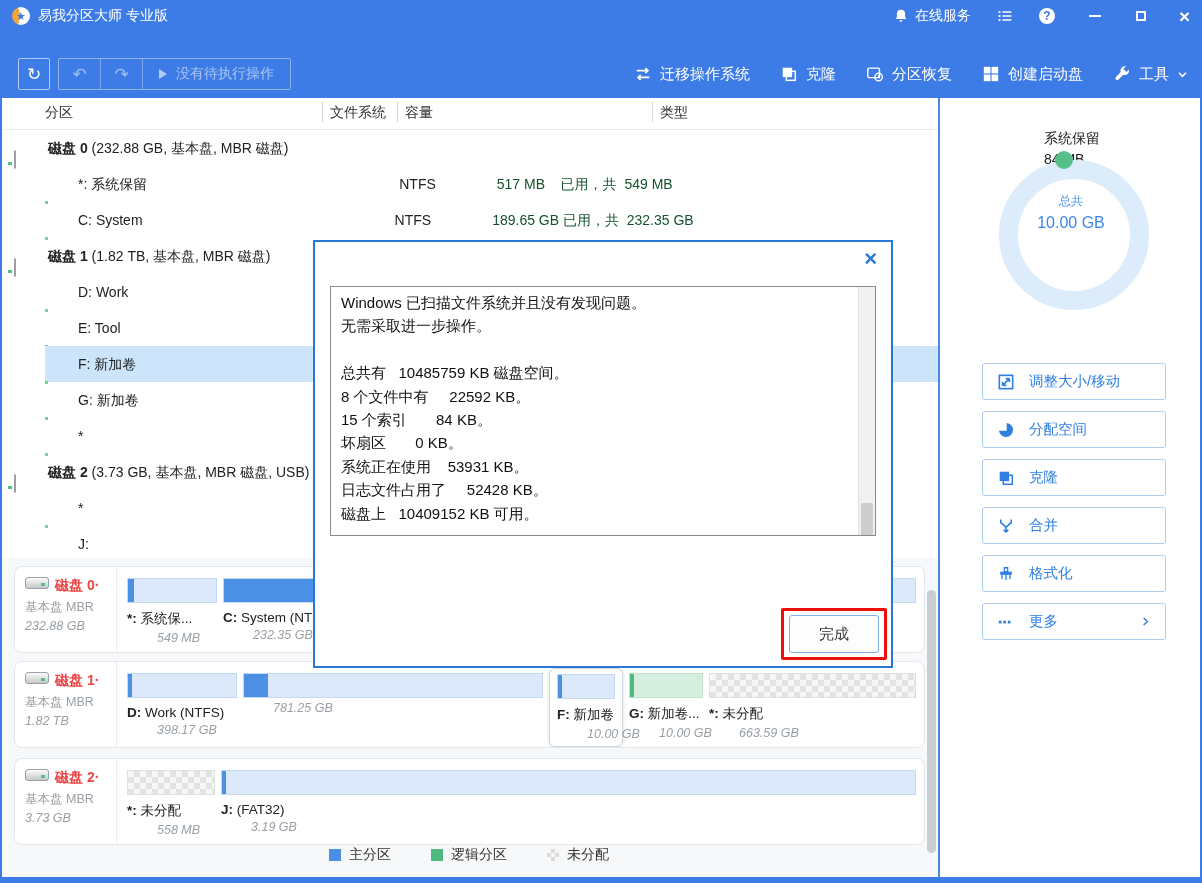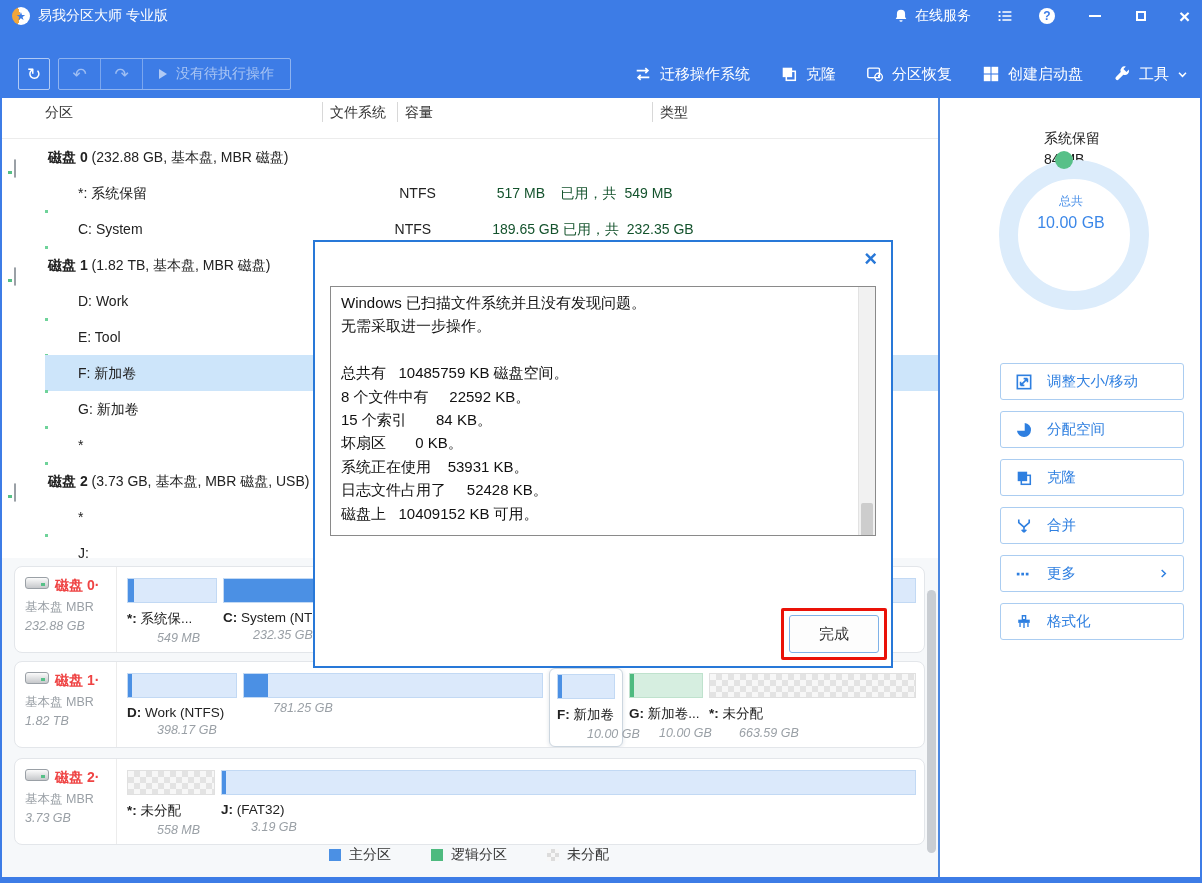--- a/index.html
+++ b/index.html
@@ -31,21 +31,21 @@
   .pendcell{display:flex;align-items:center;gap:9px;padding:0 16px;color:rgba(255,255,255,.55);font-size:14px;}
   .playtri{width:0;height:0;border-left:8px solid rgba(255,255,255,.6);border-top:5px solid transparent;border-bottom:5px solid transparent;}
   .tbactions{position:absolute;right:14px;top:26px;height:32px;display:flex;gap:30px;align-items:center;}
   .tact{display:flex;align-items:center;gap:8px;color:#fff;font-size:15px;cursor:default;}
   .tact .ticon{width:18px;height:18px;}
   .tact .ticon svg{width:18px;height:18px;display:block;}
   .tact .chev svg{width:11px;height:11px;display:block;}
 
   
   .content{position:absolute;left:0;top:98px;width:938px;bottom:6px;background:#fff;overflow:hidden;}
-  .thead{position:relative;height:41px;border-bottom:1px solid #ececec;}
+  .thead{position:relative;height:32px;border-bottom:1px solid #ececec;}
   .th{position:absolute;top:0;height:28px;line-height:28px;font-size:14px;color:#333;}
   .th.h1{left:45px}.th.h2{left:330px}.th.h3{left:405px}.th.h4{left:660px}
   .th.h2::before,.th.h3::before,.th.h4::before{content:'';position:absolute;left:-8px;top:4px;height:20px;width:1px;background:#d8d8d8;}
   .trow{position:relative;height:36px;}
   .trow.selected::before{content:'';position:absolute;left:45px;right:0;top:0;bottom:0;background:#cde5fa;}
   .trow>span{position:relative;}
   .c-label{position:absolute;line-height:36px;font-size:14px;color:#222;white-space:pre;}
   .tdisk .c-label{left:46px;}
   .tdisk .c-label b{font-weight:bold;}
   .tpart .c-label{left:78px;}
@@ -90,21 +90,21 @@
   .lsw.unallocated{background:conic-gradient(#dcdcdc 0 25%,#f7f7f7 0 50%,#dcdcdc 0 75%,#f7f7f7 0) 0 0/8px 8px;}
   .vscroll{position:absolute;left:927px;top:492px;width:9px;height:263px;background:#c9cdd2;border-radius:5px;}
 
   
   .sidebar{position:absolute;left:938px;top:98px;right:0;bottom:6px;background:#fff;border-left:2px solid #4d88e0;}
   .usedlab{position:absolute;left:104px;top:30px;font-size:14px;color:#222;line-height:21px;}
   .donut{position:absolute;left:59px;top:62px;width:150px;height:150px;border:19px solid #dcecfb;border-radius:50%;}
   .udot{position:absolute;left:115px;top:53px;width:18px;height:18px;border-radius:50%;background:#57c088;}
   .dc-lab{position:absolute;left:0;top:95px;width:262px;text-align:center;font-size:12px;color:#4a90e8;}
   .dc-val{position:absolute;left:0;top:116px;width:262px;text-align:center;font-size:16px;color:#3b87e8;}
-  .sbtns{position:absolute;left:60px;top:265px;width:184px;}
+  .sbtns{position:absolute;left:42px;top:265px;width:184px;}
   .sbtn{height:37px;border:1px solid #abcdf1;border-radius:3px;margin-bottom:11px;display:flex;align-items:center;padding:0 14px;gap:14px;color:#2e7fe0;background:#fff;cursor:default;}
   .sbtn .sicon{width:18px;height:18px;flex:none;}
   .sbtn .sicon svg{width:18px;height:18px;display:block;}
   .slabel{font-size:14.5px;white-space:nowrap;}
   .sbtn .chev{margin-left:auto;}
   .sbtn .chev svg{width:11px;height:11px;display:block;}
 
   .bottomstrip{position:absolute;left:0;right:0;bottom:0;height:6px;background:#3d7ce6;}
 
   
@@ -408,41 +408,41 @@
             <svg viewBox="0 0 20 20">
               <path d="M4.2 2.8v3.4l5.8 5 5.8-5V2.8" fill="none" stroke="currentColor" stroke-width="1.8"></path>
               <path d="M10 11.4v5.4m0 0l-2.6-2.6M10 16.8l2.6-2.6" fill="none" stroke="currentColor" stroke-width="1.8"></path>
             </svg>
           </span>
           <span class="slabel">合并</span>
         </div>
         <div class="sbtn">
           <span class="sicon">
             <svg viewBox="0 0 20 20">
+              <path d="M8.2 3h3.6v4.4H8.2z" fill="none" stroke="currentColor" stroke-width="1.5"></path>
+              <path d="M3.6 7.4h12.8V11H3.6z" fill="currentColor"></path>
+              <path d="M5.6 11v4.6M10 11v5.6M14.4 11v4.6" stroke="currentColor" stroke-width="1.5" fill="none"></path>
+            </svg>
+          </span>
+          <span class="slabel">格式化</span>
+        </div>
+        <div class="sbtn">
+          <span class="sicon">
+            <svg viewBox="0 0 20 20">
               <rect x="2" y="8.6" width="3" height="3" fill="currentColor"></rect>
               <rect x="7" y="8.6" width="3" height="3" fill="currentColor"></rect>
               <rect x="12" y="8.6" width="3" height="3" fill="currentColor"></rect>
             </svg>
           </span>
           <span class="slabel">更多</span>
           <span class="chev">
             <svg viewBox="0 0 12 12">
               <path d="M4 2.2l4 3.8-4 3.8" fill="none" stroke="currentColor" stroke-width="1.6"></path>
             </svg>
           </span>
-        </div>
-        <div class="sbtn">
-          <span class="sicon">
-            <svg viewBox="0 0 20 20">
-              <path d="M8.2 3h3.6v4.4H8.2z" fill="none" stroke="currentColor" stroke-width="1.5"></path>
-              <path d="M3.6 7.4h12.8V11H3.6z" fill="currentColor"></path>
-              <path d="M5.6 11v4.6M10 11v5.6M14.4 11v4.6" stroke="currentColor" stroke-width="1.5" fill="none"></path>
-            </svg>
-          </span>
-          <span class="slabel">格式化</span>
         </div>
       </div>
   </div>
 
   <div class="bottomstrip"></div>
 
   <div class="dialog">
     <div class="dtitle">检查分区</div>
     <div class="dclose">×</div>
     <div class="reportbox">

